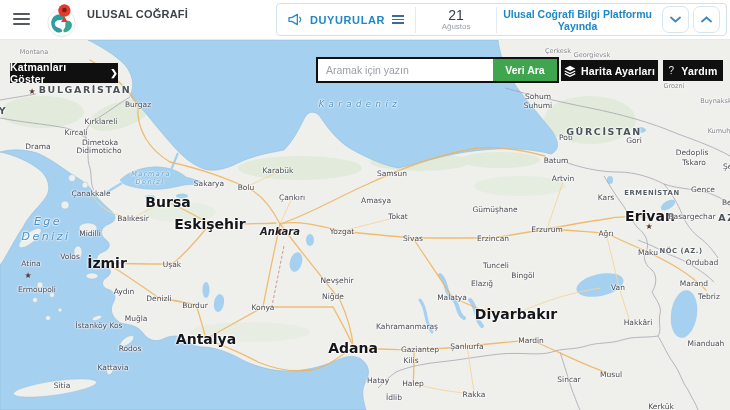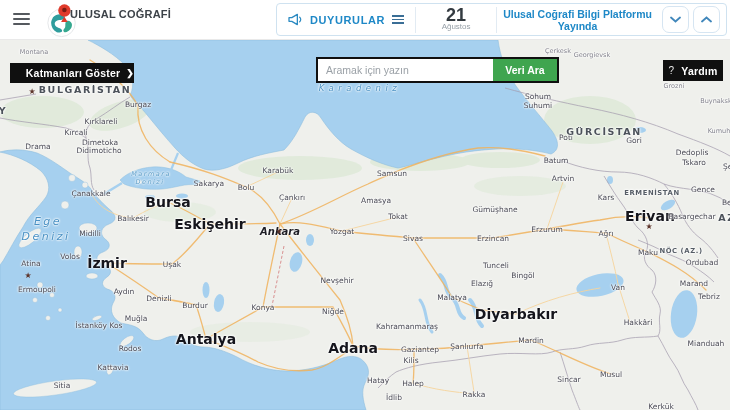--- a/index.html
+++ b/index.html
@@ -10,54 +10,54 @@
   #map { position:absolute; left:0; top:0; width:730px; height:410px; z-index:0; }
   #map-labels { position:absolute; left:0; top:0; width:591px; height:410px; z-index:1; pointer-events:none; }
   .lbl { position:absolute; transform:translate(-50%,-50%); white-space:nowrap;
          font-family:"DejaVu Sans",sans-serif;
          text-shadow:0 0 2px #fff,0 0 2px #fff,0 0 3px #fff; }
   .city   { font-size:7.5px; color:#4a4a55; }
   .bold   { font-size:14px; font-weight:700; color:#15151c; }
   .cap    { font-size:10px; font-weight:600; color:#1d1d24; }
   .country{ font-size:9.5px; font-weight:700; color:#4c525a; letter-spacing:1.6px; }
   .country-sm{ font-size:6.8px; font-weight:700; color:#565d66; letter-spacing:0.6px; }
-  .sea9   { font-size:8.5px; font-style:italic; color:#4a91c4; letter-spacing:4.5px; }
+  .sea9   { font-size:8.5px; font-style:italic; color:#4a91c4; letter-spacing:4.5px;margin-top:16px; }
   .sea11  { font-size:11px; font-style:italic; color:#4a91c4; letter-spacing:2.5px; }
   .sea6   { font-size:6.5px; font-style:italic; color:#5a9cc8; letter-spacing:1.5px; }
   .tiny   { font-size:6.5px; color:#83838d; }
   .star   { font-size:8px; color:#5d342a; text-shadow:none; }
 
   
   #header { position:absolute; left:0; top:0; width:730px; height:40px; background:#ffffff;
             border-bottom:1px solid #e9e9e9; z-index:3; }
   #menu-btn { position:absolute; left:13px; top:13px; width:17px; height:13px; cursor:pointer; }
   #menu-btn i { display:block; height:2px; background:#55595e; margin-bottom:3px; border-radius:1px; }
   #logo { position:absolute; left:45px; top:2px; width:35px; height:36px; }
-  #brand { position:absolute; left:70px; top:8px; font-size:11px; font-weight:700; color:#3c4248;
+  #brand { position:absolute; left:87px; top:8px; font-size:11px; font-weight:700; color:#3c4248;
            line-height:12.5px; letter-spacing:0.2px; }
   #ann-box { position:absolute; left:276px; top:3px; width:451px; height:33px; background:#fff;
              border:1px solid #cfe2f0; border-radius:4px; display:flex; align-items:center; }
   #ann-left { display:flex; align-items:center; gap:7px; padding:0 11px; cursor:pointer; }
   #ann-label { font-size:11px; font-weight:700; color:#1e88c7; letter-spacing:0.6px; }
   .mini-burger { width:12px; }
   .mini-burger i { display:block; height:1.5px; background:#3a6e96; margin:2px 0; }
   .v-div { width:1px; height:26px; background:#e2ebf3; }
   #ann-date { width:80px; text-align:center; }
-  #ann-day { font-size:18px; color:#333a40; font-weight:700; line-height:13px; }
+  #ann-day { font-size:14px; color:#333a40; font-weight:400; line-height:13px; }
   #ann-month { font-size:8px; color:#97a0a8; }
   #ann-headline { flex:1; text-align:center; font-size:10.5px; font-weight:700; color:#1e88c7; cursor:pointer; }
   .nav-sq { width:27px; height:27px; border:1.5px solid #d6e5f2; border-radius:7px; background:#fff;
             display:flex; align-items:center; justify-content:center; cursor:pointer; margin-left:4px; }
   .nav-sq:last-child { margin-right:6px; }
 
   
   .blk-btn { position:absolute; background:#101010; color:#fff; display:flex; align-items:center;
              justify-content:center; font-size:10.5px; font-weight:700; z-index:2; cursor:pointer;
              letter-spacing:0.2px; }
-  #layers-toggle { left:10px; top:63px; width:124px; height:20px; gap:6px;justify-content:flex-end; }
+  #layers-toggle { left:10px; top:63px; width:108px; height:20px; gap:6px; }
   #layers-toggle .arr { font-size:9px; font-weight:700; }
   #search-wrap { position:absolute; left:316px; top:57px; width:243px; height:26px; z-index:2;
                  border:2px solid #101010; background:#fff; display:flex; }
   #search-input { flex:1; border:none; outline:none; font-size:10.5px; color:#333;
                   padding:0 8px; font-family:"Liberation Sans",sans-serif; }
   #search-input::placeholder { color:#9aa0a6; }
   #search-go { width:64px; background:#3fa54f; color:#fff; border:none; font-size:10.5px;
                font-weight:700; cursor:pointer; font-family:"Liberation Sans",sans-serif; }
   #map-settings { left:561px; top:60px; width:97px; height:21px; gap:5px; }
   #help-btn { left:663px; top:60px; width:60px; height:21px; gap:7px; }
@@ -264,21 +264,21 @@
       <span class="lbl city" style="left: 159px; top: 298px;">Denizli</span>
       <span class="lbl city" style="left: 195px; top: 305px;">Burdur</span>
       <span class="lbl city" style="left: 136px; top: 318px;">Muğla</span>
       <span class="lbl city" style="left: 99px; top: 325px;">İstanköy Kos</span>
       <span class="lbl city" style="left: 130px; top: 348px;">Rodos</span>
       <span class="lbl city" style="left: 113px; top: 367px;">Kattavia</span>
       <span class="lbl city" style="left: 62px; top: 385px;">Sitia</span>
       <span class="lbl bold" style="left: 206px; top: 339px;">Antalya</span>
       <span class="lbl city" style="left: 263px; top: 307px;">Konya</span>
       <span class="lbl city" style="left: 337px; top: 280px;">Nevşehir</span>
-      <span class="lbl city" style="left: 333px; top: 311px;">Niğde</span>
+      <span class="lbl city" style="left: 333px; top: 296px;">Niğde</span>
       <span class="lbl bold" style="left: 353px; top: 348px;">Adana</span>
       <span class="lbl city" style="left: 407px; top: 326px;">Kahramanmaraş</span>
       <span class="lbl city" style="left: 420px; top: 349px;">Gaziantep</span>
       <span class="lbl city" style="left: 467px; top: 346px;">Şanlıurfa</span>
       <span class="lbl city" style="left: 411px; top: 360px;">Kilis</span>
       <span class="lbl city" style="left: 378px; top: 380px;">Hatay</span>
       <span class="lbl city" style="left: 413px; top: 383px;">Halep</span>
       <span class="lbl city" style="left: 394px; top: 397px;">İdlib</span>
       <span class="lbl city" style="left: 474px; top: 394px;">Rakka</span>
       <span class="lbl city" style="left: 452px; top: 297px;">Malatya</span>
@@ -304,20 +304,28 @@
   <div class="blk-btn" id="layers-toggle">
     <span>Katmanları Göster</span>
       <span class="arr">❯</span>
   </div>
 
   <div id="search-wrap">
     <input id="search-input" type="text" placeholder="Aramak için yazın" style="">
     <button id="search-go">Veri Ara</button>
   </div>
 
+  <div class="blk-btn" id="map-settings">
+    <svg width="12" height="12" viewBox="0 0 16 16">
+      <path d="M8 1 L15 4.5 8 8 1 4.5 Z" fill="#fff"></path>
+      <path d="M1 8 L8 11.5 15 8" fill="none" stroke="#fff" stroke-width="1.6"></path>
+      <path d="M1 11.5 L8 15 15 11.5" fill="none" stroke="#fff" stroke-width="1.6"></path>
+    </svg>
+    <span>Harita Ayarları</span>
+  </div>
 
   <div class="blk-btn" id="help-btn">
     <span id="help-q">?</span>
     <span>Yardım</span>
   </div>
 
   <div id="header">
     <div id="menu-btn">
         <i></i>
         <i></i>

